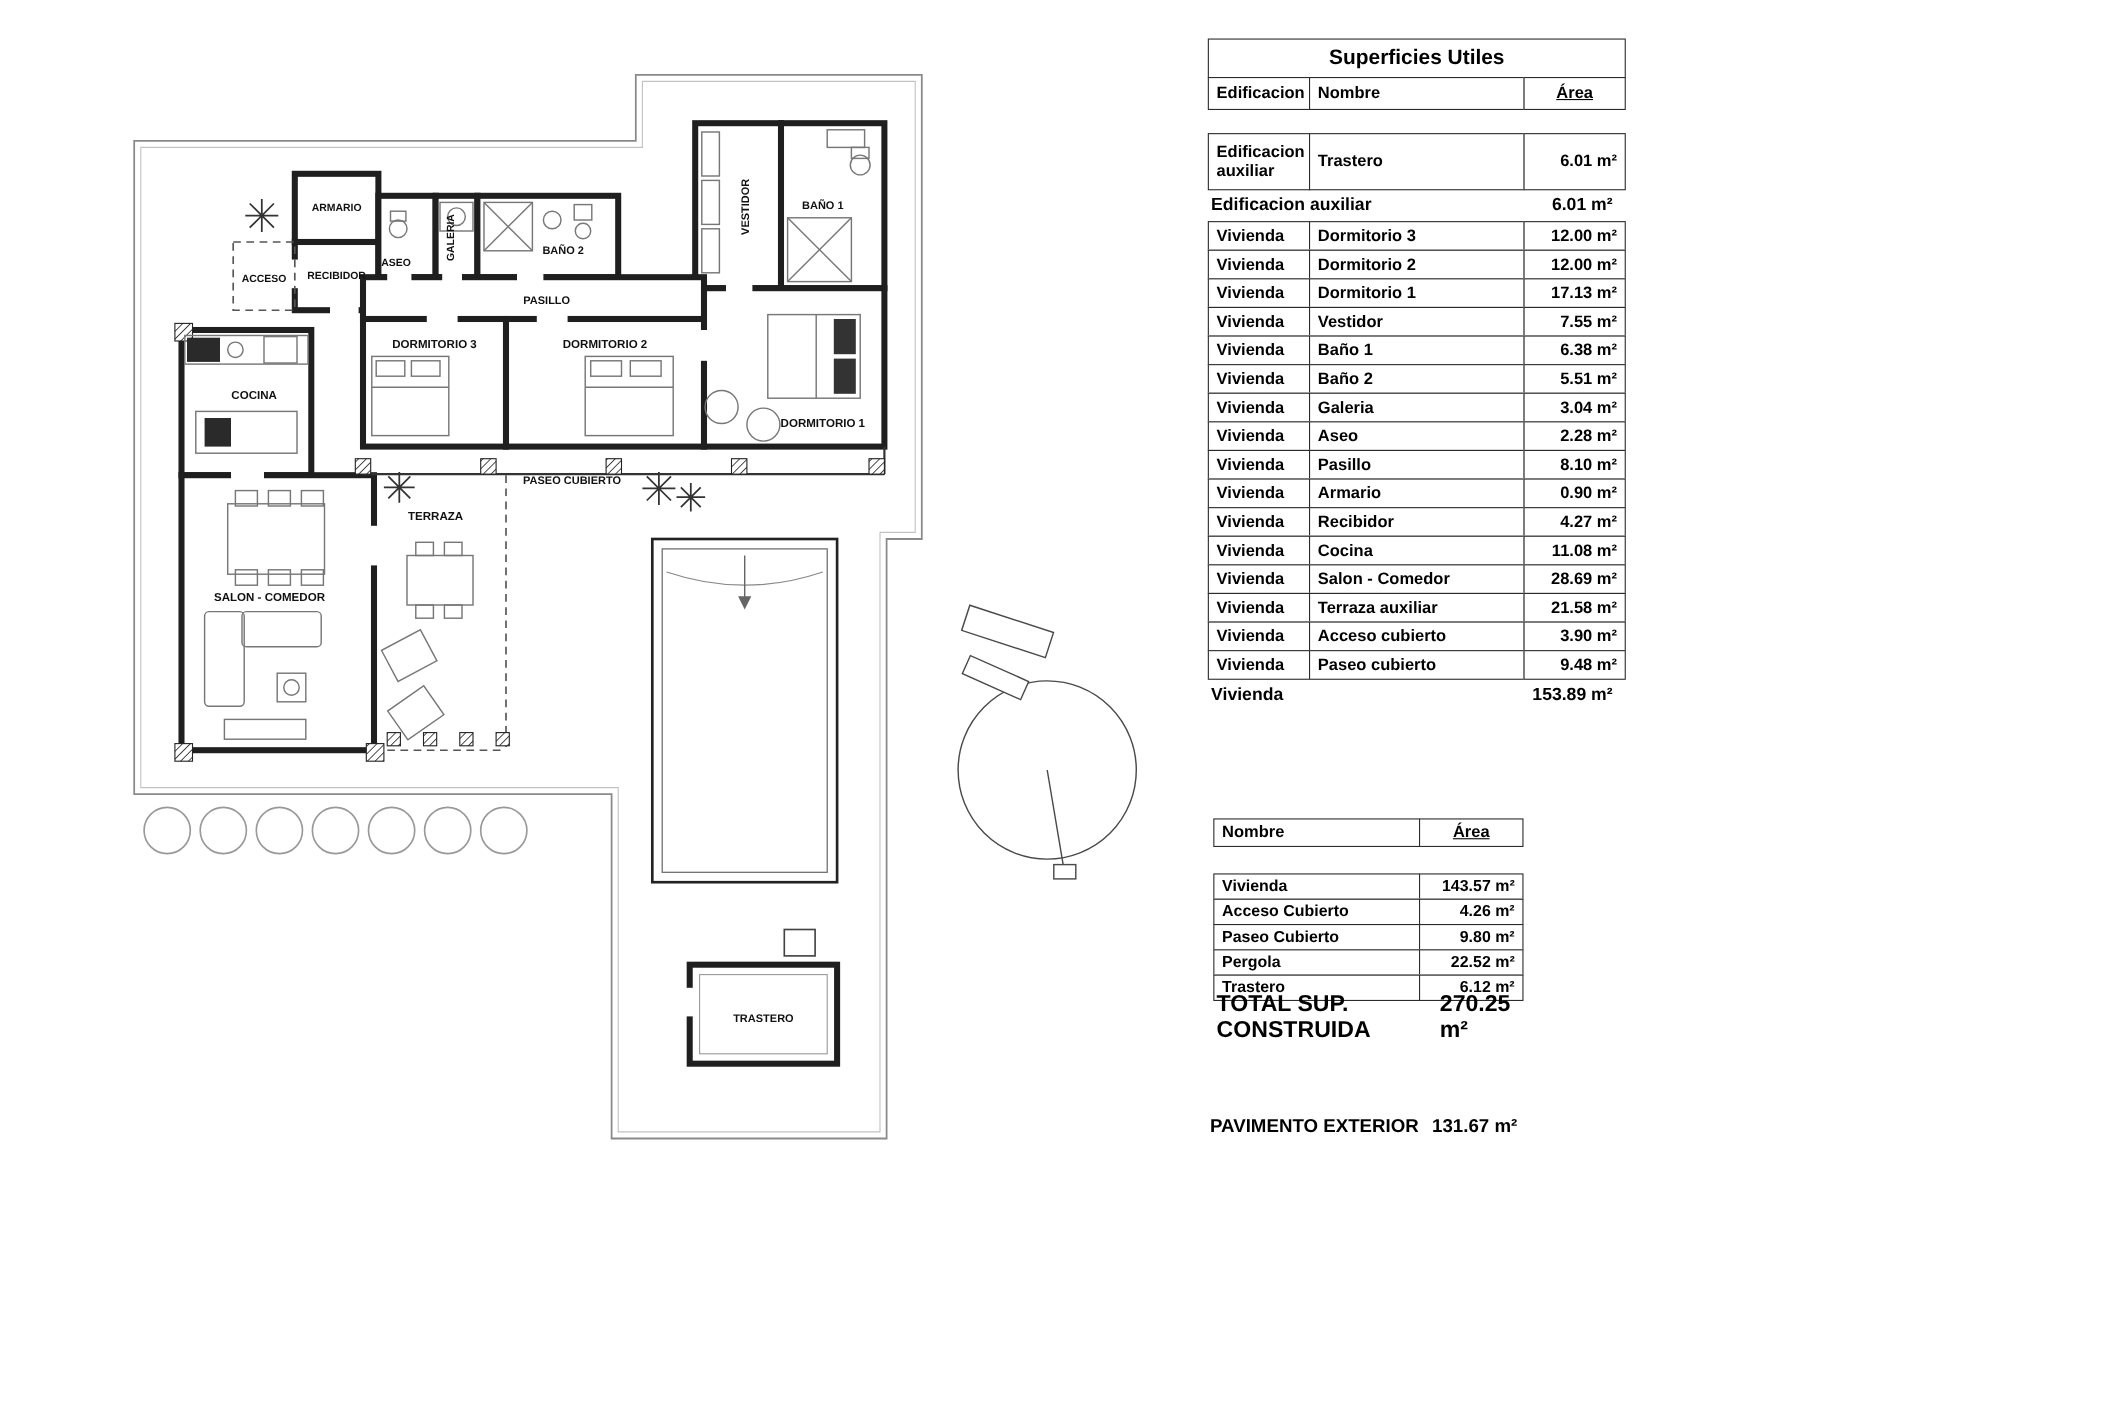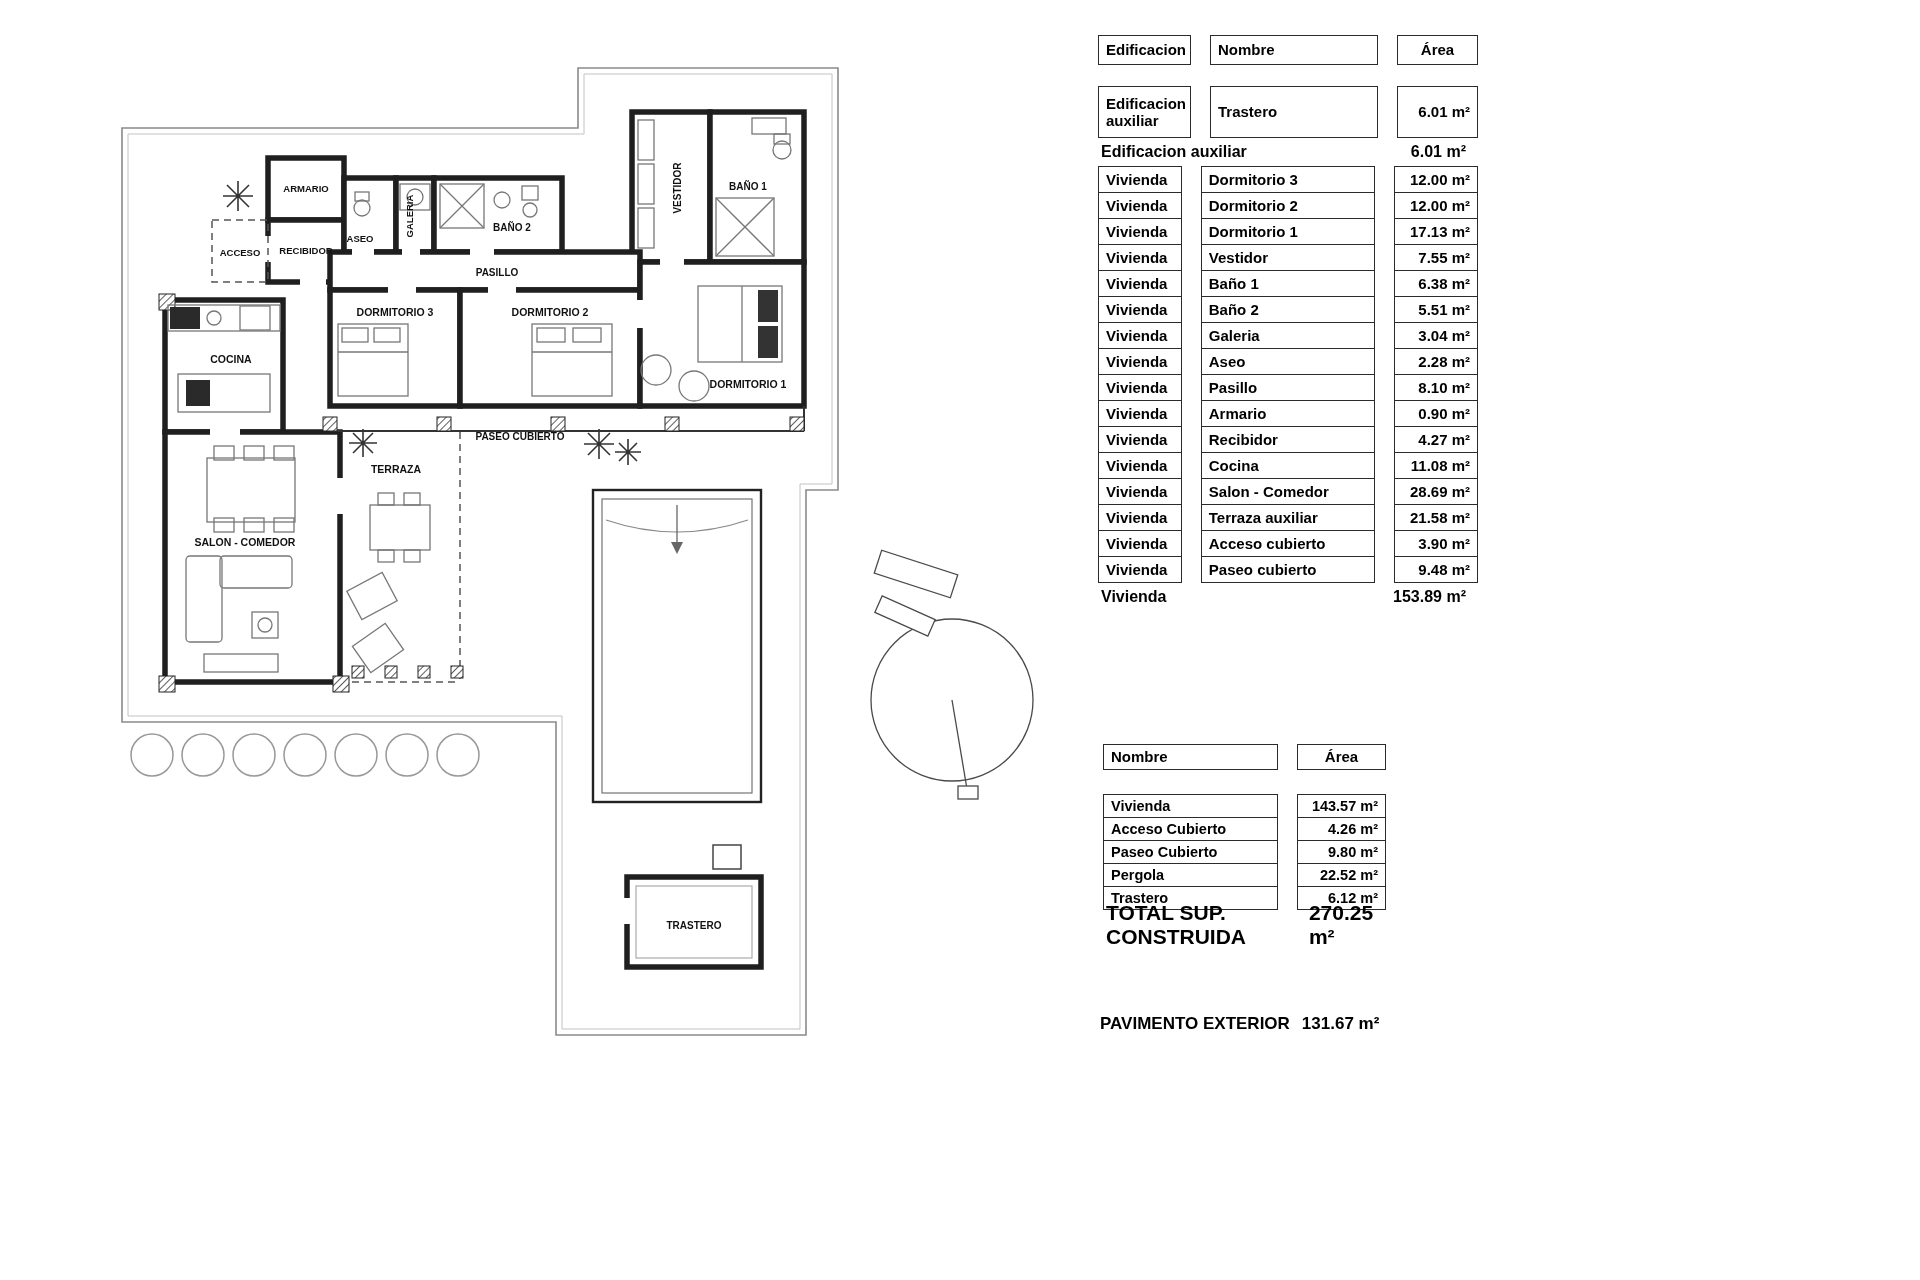--- a/index.html
+++ b/index.html
@@ -8,34 +8,34 @@
     font-family:"Liberation Sans",sans-serif;color:#000;overflow:hidden;
   }
   .plan{position:absolute;left:0;top:0;}
 
   
   .panel{position:absolute;}
   .tbl-title{
     border:1px solid #2b2b2b;height:34px;display:flex;align-items:center;justify-content:center;
     font-size:19px;font-weight:bold;background:#fff;
   }
-  .r{display:flex;margin-top:-1px;gap:20px;}
+  .r{display:flex;margin-top:-1px;}
   .r:first-of-type{margin-top:0;}
   .r > .c{
     box-sizing:border-box;border:1px solid #2b2b2b;margin-left:-1px;background:#fff;
     display:flex;align-items:center;padding:1px 7px;font-size:15px;font-weight:bold;line-height:1.15;
   }
   .r > .c:first-child{margin-left:0;}
   .t1 .c1{width:93px;}
   .t1 .c2{width:196px;}
   .t1 .c3{width:93px;}
   .head .c{height:30px;}
   .body .c{height:27px;}
   .tallrow .c{height:52px;}
-  .center{justify-content:center;}
+  .center{justify-content:center;text-decoration:underline;}
   .right{justify-content:flex-end;}
   .spacer{height:22px;}
   .spacer2{height:24px;}
   .sub{
     display:flex;justify-content:space-between;align-items:center;height:28px;
     font-size:16px;font-weight:bold;padding:0 12px 0 3px;
   }
   .tot{
     display:flex;justify-content:space-between;align-items:center;height:32px;
     font-size:17.5px;font-weight:bold;padding:0 10px 0 3px;
@@ -255,20 +255,21 @@
     <text x="231" y="363" font-size="10.5">COCINA</text>
     <text x="245" y="546" font-size="10.5">SALON - COMEDOR</text>
     <text x="396" y="473" font-size="10.5">TERRAZA</text>
     <text x="520" y="440" font-size="10">PASEO CUBIERTO</text>
     <text x="694" y="929" font-size="10">TRASTERO</text>
   </g>
 </svg>
 </div>
 
 <div class="panel t1" style="left:1098px;top:35px;width:380px;">
+  <div class="tbl-title">Superficies Utiles</div>
   <div class="r head">
     <div class="c c1">Edificacion</div>
     <div class="c c2">Nombre</div>
     <div class="c c3 center">Área</div>
   </div>
   <div class="spacer"></div>
   <div class="r tallrow">
     <div class="c c1">Edificacion auxiliar</div>
     <div class="c c2">Trastero</div>
     <div class="c c3 right">6.01 m²</div>

